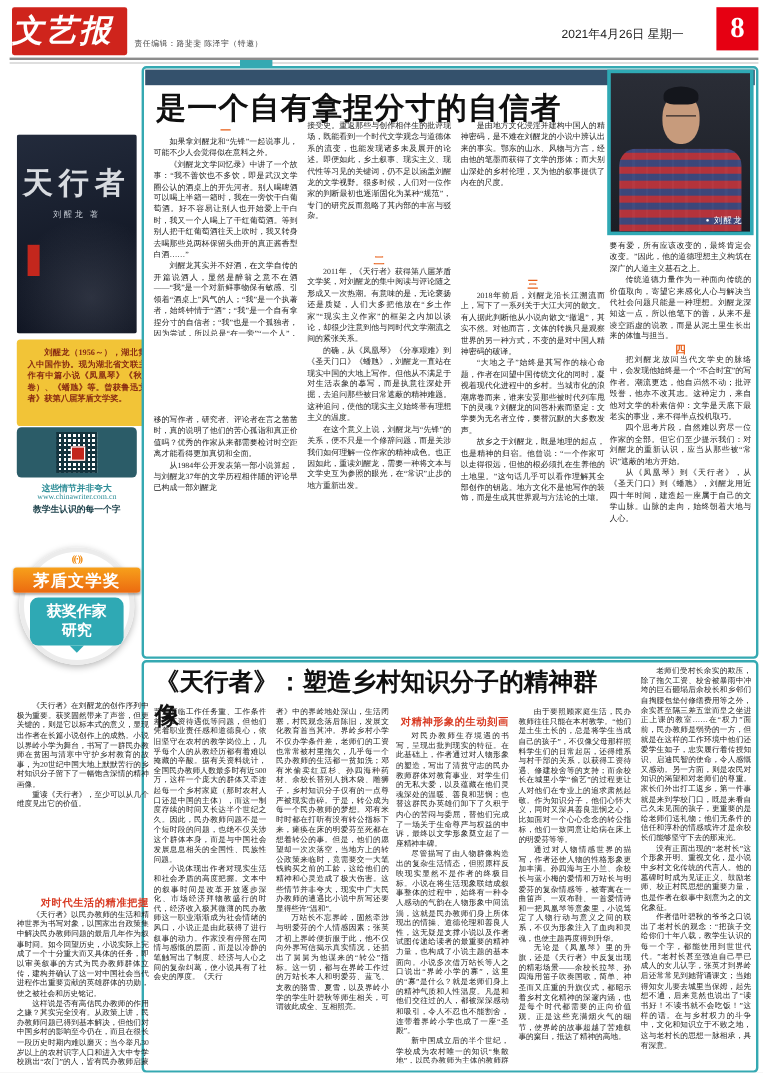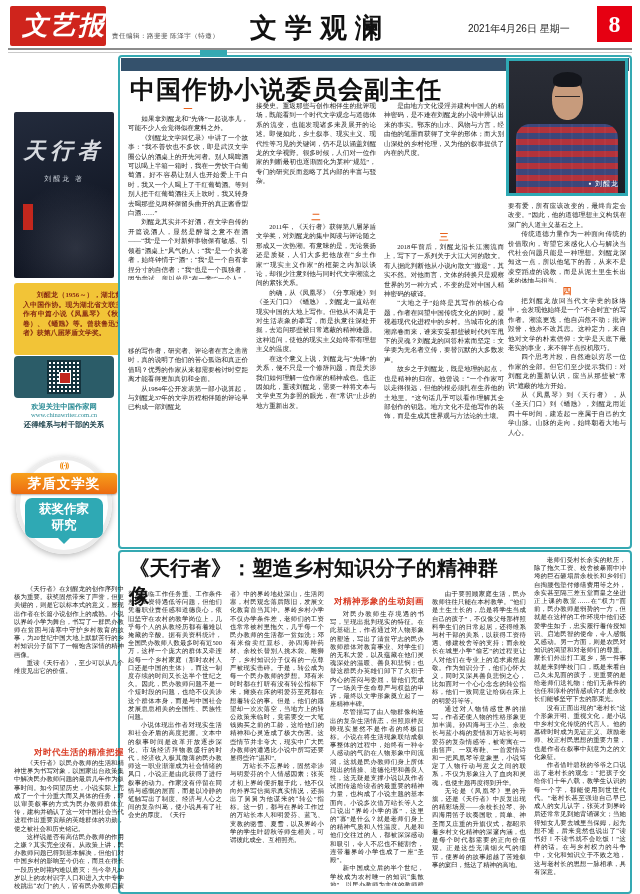--- a/index.html
+++ b/index.html
@@ -1,21 +1,21 @@
 <!DOCTYPE html>
 <html><head>
 <meta charset="utf-8">
 <style>
   html,body{margin:0;padding:0;background:#e8e8e8;}
   #page{position:relative;width:640px;height:894px;background:#ffffff;margin:0 auto;
         font-family:"Liberation Serif",serif;overflow:hidden;}
   .abs{position:absolute;}
   
   .masthead{left:10px;top:6px;width:96px;height:40px;background:#cf241c;color:#fff;
-            font-weight:bold;font-style:italic;font-size:26px;line-height:40px;text-align:right;
+            font-weight:bold;font-style:italic;font-size:26px;line-height:40px;text-align:left;
             letter-spacing:2px;border-radius:2px;font-family:"Liberation Serif",serif;}
   .editor-line{left:112px;top:32px;font-size:6.5px;color:#444;letter-spacing:.5px;}
   .section-title{left:0;top:10px;width:640px;text-align:center;font-size:27px;font-weight:bold;
                  letter-spacing:8px;color:#111;font-family:"Liberation Sans",sans-serif;}
   .dateline{left:468px;top:22px;font-size:10px;color:#222;font-family:"Liberation Sans",sans-serif;}
   .pagenum{left:597px;top:6px;width:35px;height:36px;background:#e60012;color:#fff;text-align:center;
            font-size:24px;font-weight:bold;line-height:36px;font-family:"Liberation Serif",serif;}
   .rule1{left:8px;top:48px;width:624px;height:2px;background:#8c8c8c;}
   .rule2{left:8px;top:52px;width:624px;height:1px;background:#c9c9c9;}
   .teal-tab{left:200px;top:50px;width:27px;height:18px;background:#35a9b2;}
@@ -36,21 +36,21 @@
   .col p.cont{text-indent:0;}
   .marker{position:absolute;text-align:center;color:#e8611c;font-weight:bold;font-size:9px;
           font-family:"Liberation Sans",sans-serif;}
   .subhead{position:absolute;color:#d93a22;font-weight:bold;font-size:8.5px;
            font-family:"Liberation Sans",sans-serif;letter-spacing:.5px;text-align:right;}
   
   .bookcover{left:14px;top:112px;width:100px;height:166px;border-radius:2px;
              background:radial-gradient(circle at 62% 82%, rgba(190,195,210,.16), transparent 45%),
                         linear-gradient(165deg,#232b3c 0%,#151b29 55%,#0e1320 100%);}
   .bookcover .bktitle{position:absolute;top:24px;left:0;width:100%;text-align:center;color:#d8dbe0;
-             font-size:22px;font-weight:bold;letter-spacing:5px;font-style:italic;}
+             font-size:25px;font-weight:bold;letter-spacing:5px;}
   .bookcover .bkauthor{position:absolute;top:62px;left:0;width:100%;text-align:center;color:#c3c9d2;font-size:7px;letter-spacing:2px;}
   .bookcover .seal{position:absolute;left:9px;top:92px;width:10px;height:26px;background:#c3271d;}
   .bio{left:14px;top:283px;width:220px;height:58px;background:#f2c437;border-radius:3px;
        padding:7px 9px;font-size:6.9px;line-height:9.6px;color:#8a2c12;font-weight:bold;
        text-align:justify;overflow:hidden;}
   .bio p{margin:0;text-indent:2em;}
   .qrpanel{left:14px;top:356px;width:100px;height:42px;background:#2b5c68;border-radius:4px;}
   .qr{position:absolute;left:33px;top:4px;width:34px;height:34px;background:
       repeating-linear-gradient(0deg,#14333d 0 2px,transparent 2px 4px),
       repeating-linear-gradient(90deg,#14333d 0 2px,#ffffff 2px 4px);}
@@ -87,21 +87,20 @@
   .photo-cap{position:absolute;bottom:4px;right:6px;color:#fff;font-size:7px;letter-spacing:1px;}
   .photo-cap b{font-weight:normal;font-size:5px;vertical-align:1px;}
 </style>
 </head>
 <body>
 
 <div id="page">
 
   <div class="abs masthead">文艺报</div>
   <div class="abs editor-line">责任编辑：路斐斐  陈泽宇（特邀）</div>
-  <div class="abs section-title">文学观澜</div>
   <div class="abs dateline">2021年4月26日  星期一</div>
   <div class="abs pagenum">8</div>
   <div class="abs rule1"></div>
   <div class="abs rule2"></div>
   <div class="abs teal-tab"></div>
 
   <div class="abs bookcover">
     <div class="bktitle">天行者</div>
     <div class="bkauthor">刘醒龙 著</div>
     <div class="seal"></div>
@@ -109,37 +108,37 @@
 
   <div class="abs bio">
       <p>刘醒龙（1956～），湖北黄冈人。1984年开始发表作品，1994年加入中国作协。现为湖北省文联主席、中国作协小说委员会副主任。代表作有中篇小说《凤凰琴》《秋风醉了》，长篇小说《圣天门口》（三卷）、《蟠虺》等。曾获鲁迅文学奖、老舍散文奖等。长篇小说《天行者》获第八届茅盾文学奖。</p>
     </div>
 
   <div class="abs qrpanel">
     <div class="qr">
         <div class="qrcenter"></div>
       </div>
   </div>
-  <div class="abs site1">欢迎关注中国作家网</div>
+  <div class="abs site1">这些情节并非夸大</div>
   <div class="abs site2">www.chinawriter.com.cn</div>
-  <div class="abs site3">还得维系与村干部的关系</div>
+  <div class="abs site3">教学生认识的每一个字</div>
 
   <div class="abs badge">
     <div class="badge-circle"></div>
     <div class="badge-wifi">((·))</div>
     <div class="badge-ribbon">茅盾文学奖</div>
     <div class="badge-bubble"><span>获奖作家</span><br><span>研究</span></div>
     <div class="badge-tail"></div>
   </div>
 
   <div class="abs box box1"></div>
   <div class="abs bar">
     <span class="bar-dots">⋯</span>
   </div>
-  <div class="abs headline1">中国作协小说委员会副主任</div>
+  <div class="abs headline1">是一个自有拿捏分寸的自信者</div>
 
   <div class="abs photo-frame">
     <div class="photo">
       <div class="torso"></div>
       <div class="face"></div>
       <div class="photo-cap"><b>●</b> <span>刘醒龙</span></div>
     </div>
   </div>
 
   <div class="marker" style="left:128px;top:103px;width:120px;">一</div>

